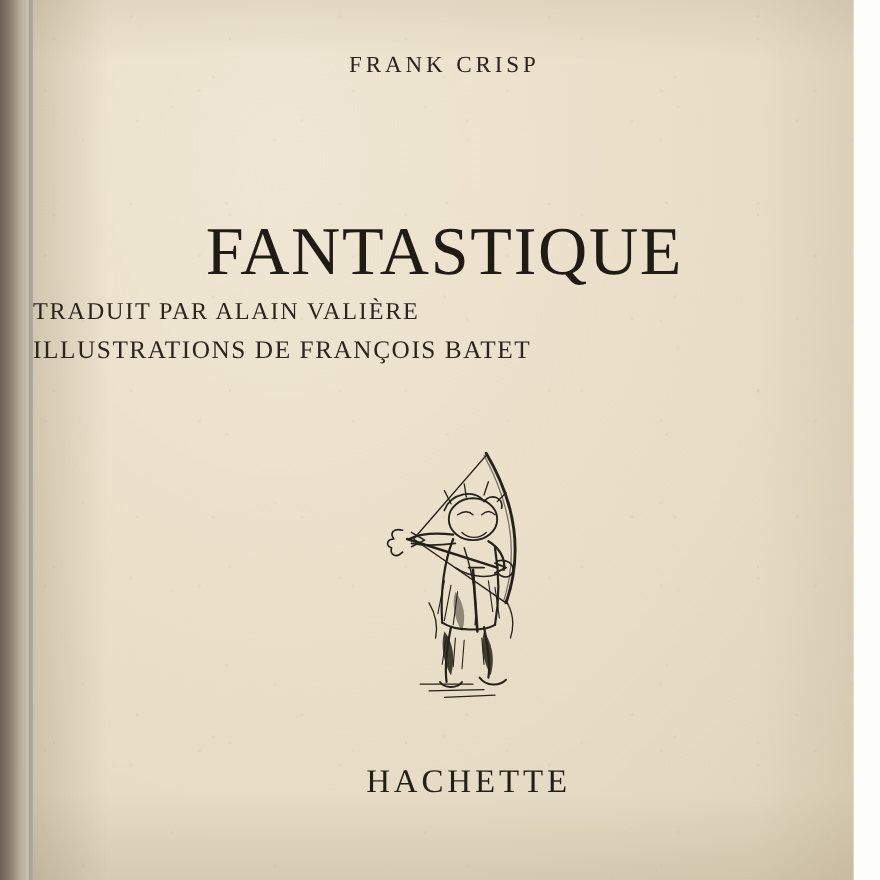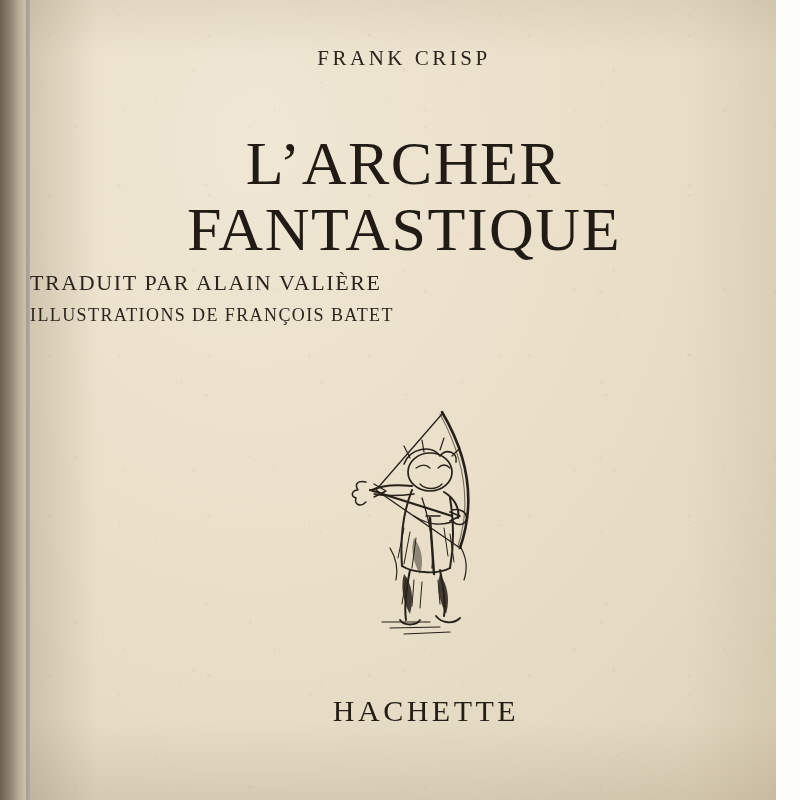--- a/index.html
+++ b/index.html
@@ -110,21 +110,21 @@
     text-align: left;
     color: #2b251e;
   }
   .subtitle-1 {
     top: 270px;
     font-size: 22px;
     letter-spacing: 1.6px;
   }
   .subtitle-2 {
     top: 305px;
-    font-size: 18px;
+    font-size: 23px;
     letter-spacing: 1.4px;
   }
   .illustration {
     position: absolute;
     top: 398px;
     left: 0;
     right: 0;
     display: flex;
     justify-content: center;
   }
@@ -147,21 +147,20 @@
 
   <div class="binding-edge"></div>
   <div class="binding-shadow"></div>
 
   <div class="paper">
     <div class="paper-grain"></div>
     <div class="paper-vignette"></div>
 
     <div class="author">FRANK CRISP</div>
 
-    <div class="title-line title-line-1">L’ARCHER</div>
     <div class="title-line title-line-2">FANTASTIQUE</div>
 
     <div class="subtitle subtitle-1">TRADUIT PAR ALAIN VALIÈRE</div>
     <div class="subtitle subtitle-2">ILLUSTRATIONS DE FRANÇOIS BATET</div>
 
     <div class="illustration">
       <svg width="300" height="250" viewBox="0 0 300 250" aria-hidden="true">
         <g fill="none" stroke="#26211a" stroke-linecap="round" stroke-linejoin="round">
 
           <path d="M188 14 C214 58 222 104 206 150" stroke-width="2.6"></path>

